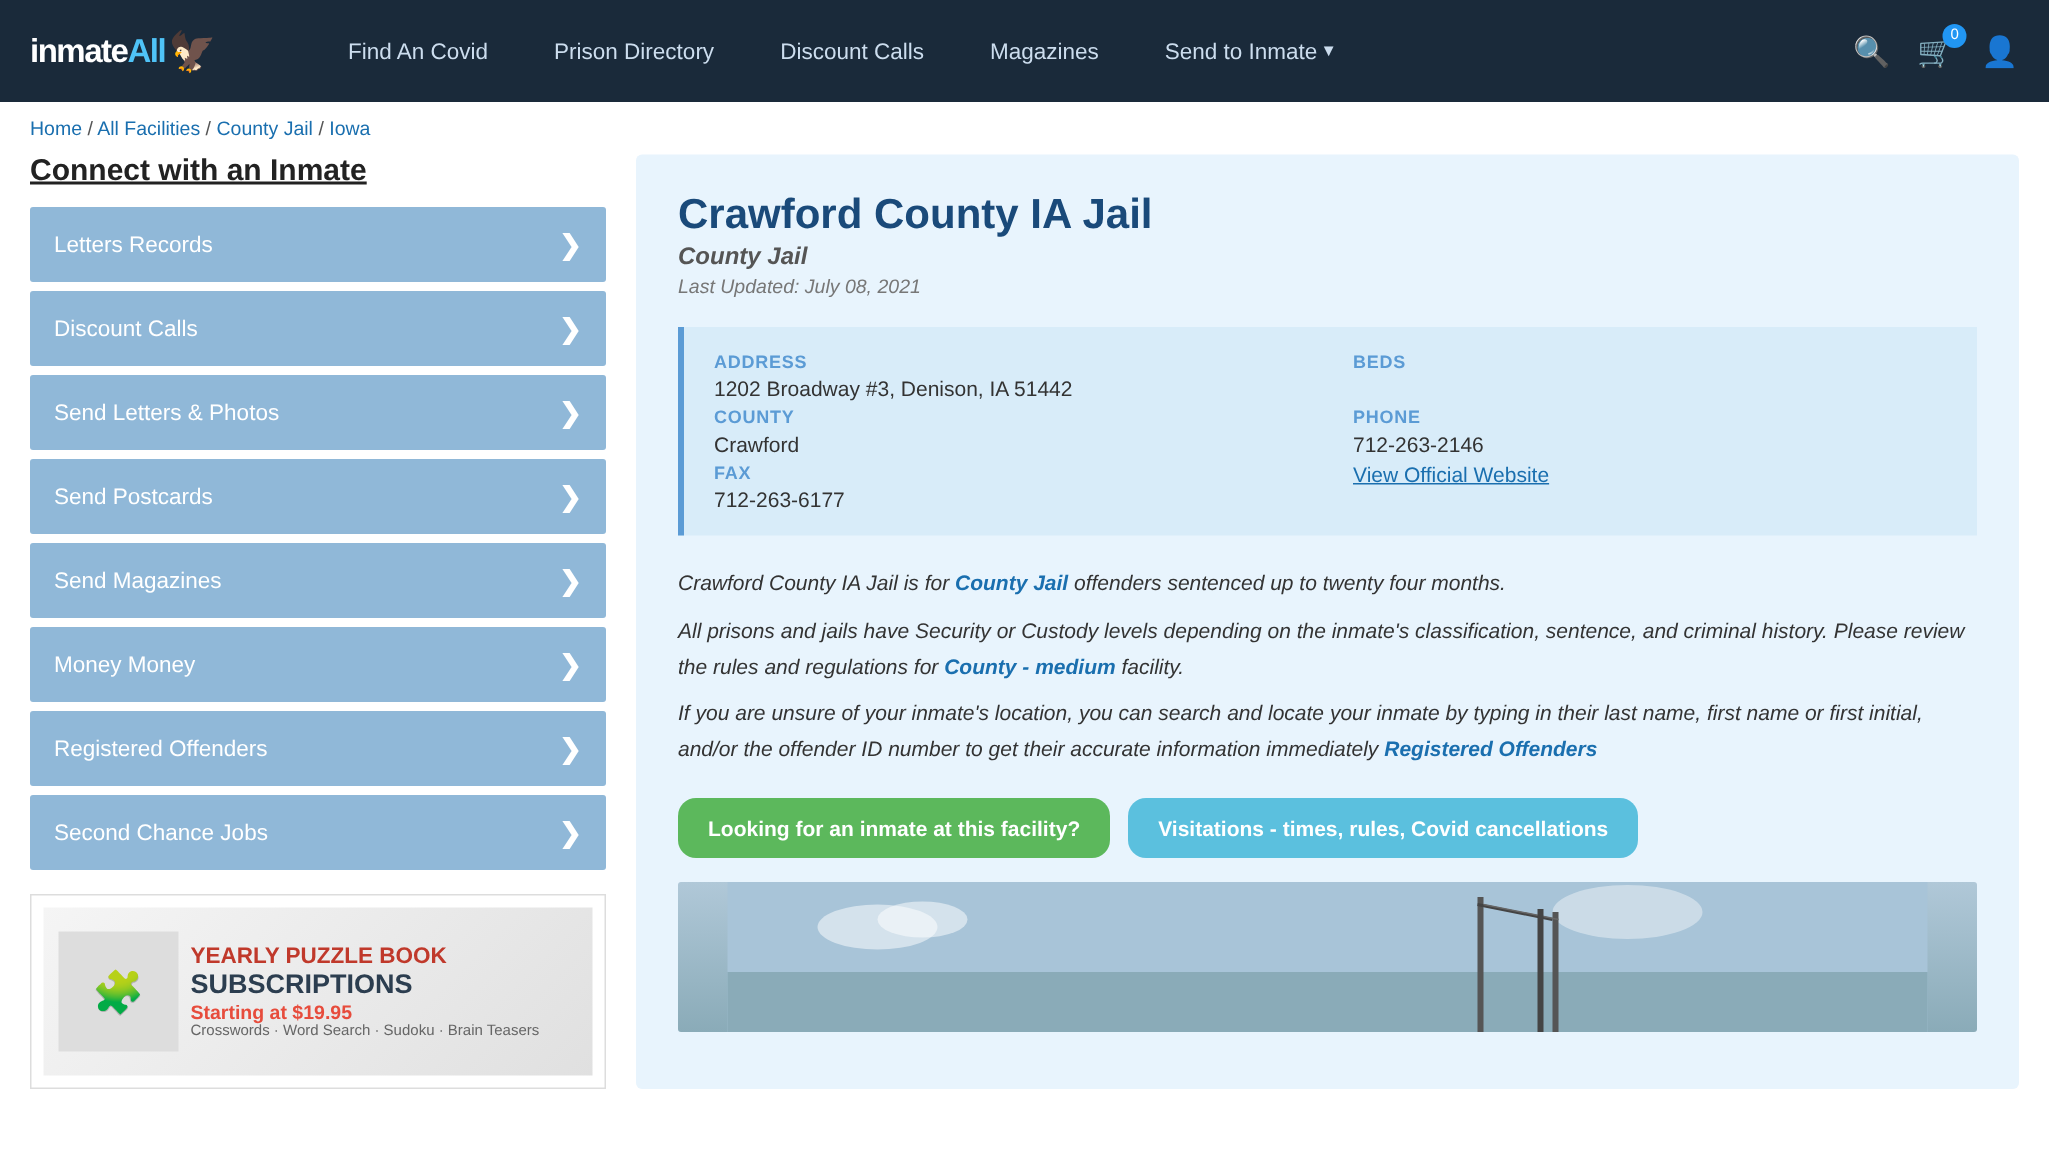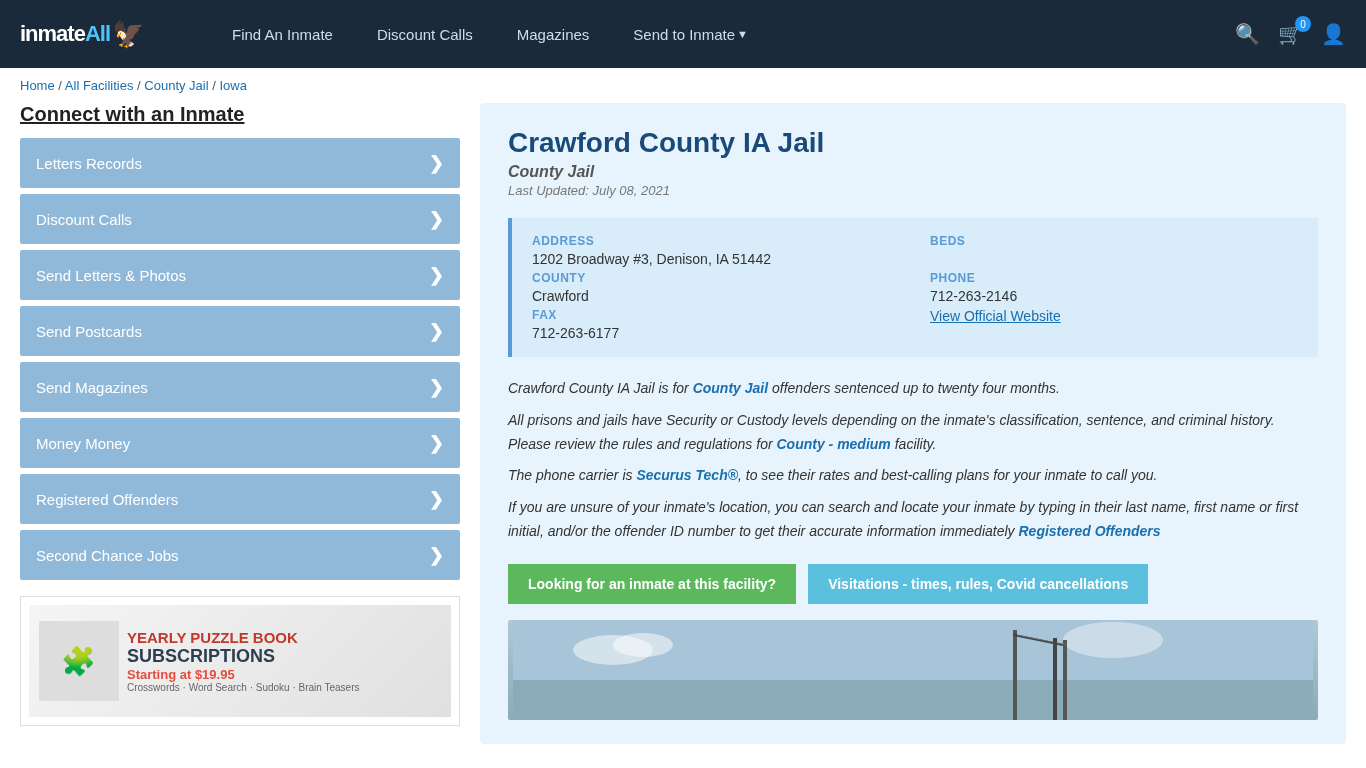--- a/index.html
+++ b/index.html
@@ -94,21 +94,21 @@
     
     .main-container {
       display: flex;
       padding: 0 20px 20px 20px;
       gap: 20px;
       max-width: 1366px;
     }
 
     
     .sidebar {
-      width: 440px;
+      width: 384px;
       min-width: 280px;
       flex-shrink: 0;
     }
     .sidebar-title {
       font-size: 20px;
       font-weight: bold;
       text-decoration: underline;
       margin-bottom: 12px;
       color: #222;
     }
@@ -246,21 +246,21 @@
       gap: 12px;
       margin-top: 20px;
     }
     .cta-btn {
       padding: 12px 20px;
       border: none;
       color: #fff;
       font-size: 14px;
       font-weight: bold;
       cursor: pointer;
-      border-radius: 0;
+      border-radius: 12px;
     }
     .cta-btn-green { background: #5cb85c; }
     .cta-btn-teal { background: #5bc0de; }
 
     
     .photo-area {
       margin-top: 16px;
       background: linear-gradient(to bottom, #b0c8d8, #8aabb8);
       height: 100px;
       display: flex;
@@ -278,21 +278,22 @@
 <body>
 
 <header>
   <div class="logo-area">
     <span class="logo-text">
       <span class="inmate">inmate</span><span class="all">All</span>
     </span>
     <span class="logo-icon">🦅</span>
   </div>
   <nav>
-    <a class="nav-item">Find An Inmate</a>
+    <a class="nav-item">Find An Covid</a>
+    <a class="nav-item">Prison Directory</a>
     <a class="nav-item">Discount Calls</a>
     <a class="nav-item">Magazines</a>
     <a class="nav-item nav-item-dropdown">
       <span>Send to Inmate</span>
       <span style="font-size:11px;">▼</span>
     </a>
   </nav>
   <div class="nav-right">
     <button class="nav-icon-btn">🔍</button>
     <button class="nav-icon-btn" style="position:relative;">
@@ -398,23 +399,20 @@
       </div>
     </div>
 
     <p class="description">
       Crawford County IA Jail is for <a href="#">County Jail</a> offenders sentenced up to twenty four months.
     </p>
     <p class="description">
       All prisons and jails have Security or Custody levels depending on the inmate's classification, sentence, and criminal history. Please review the rules and regulations for <a href="#">County - medium</a> facility.
     </p>
     <p class="description">
-      The phone carrier is <a href="#">Securus Tech®</a>, to see their rates and best-calling plans for your inmate to call you.
-    </p>
-    <p class="description">
       If you are unsure of your inmate's location, you can search and locate your inmate by typing in their last name, first name or first initial, and/or the offender ID number to get their accurate information immediately <a href="#">Registered Offenders</a>
     </p>
 
     <div class="cta-buttons">
       <button class="cta-btn cta-btn-green">Looking for an inmate at this facility?</button>
       <button class="cta-btn cta-btn-teal">Visitations - times, rules, Covid cancellations</button>
     </div>
 
     <div class="photo-area">
       <svg viewBox="0 0 800 100" xmlns="http://www.w3.org/2000/svg">

